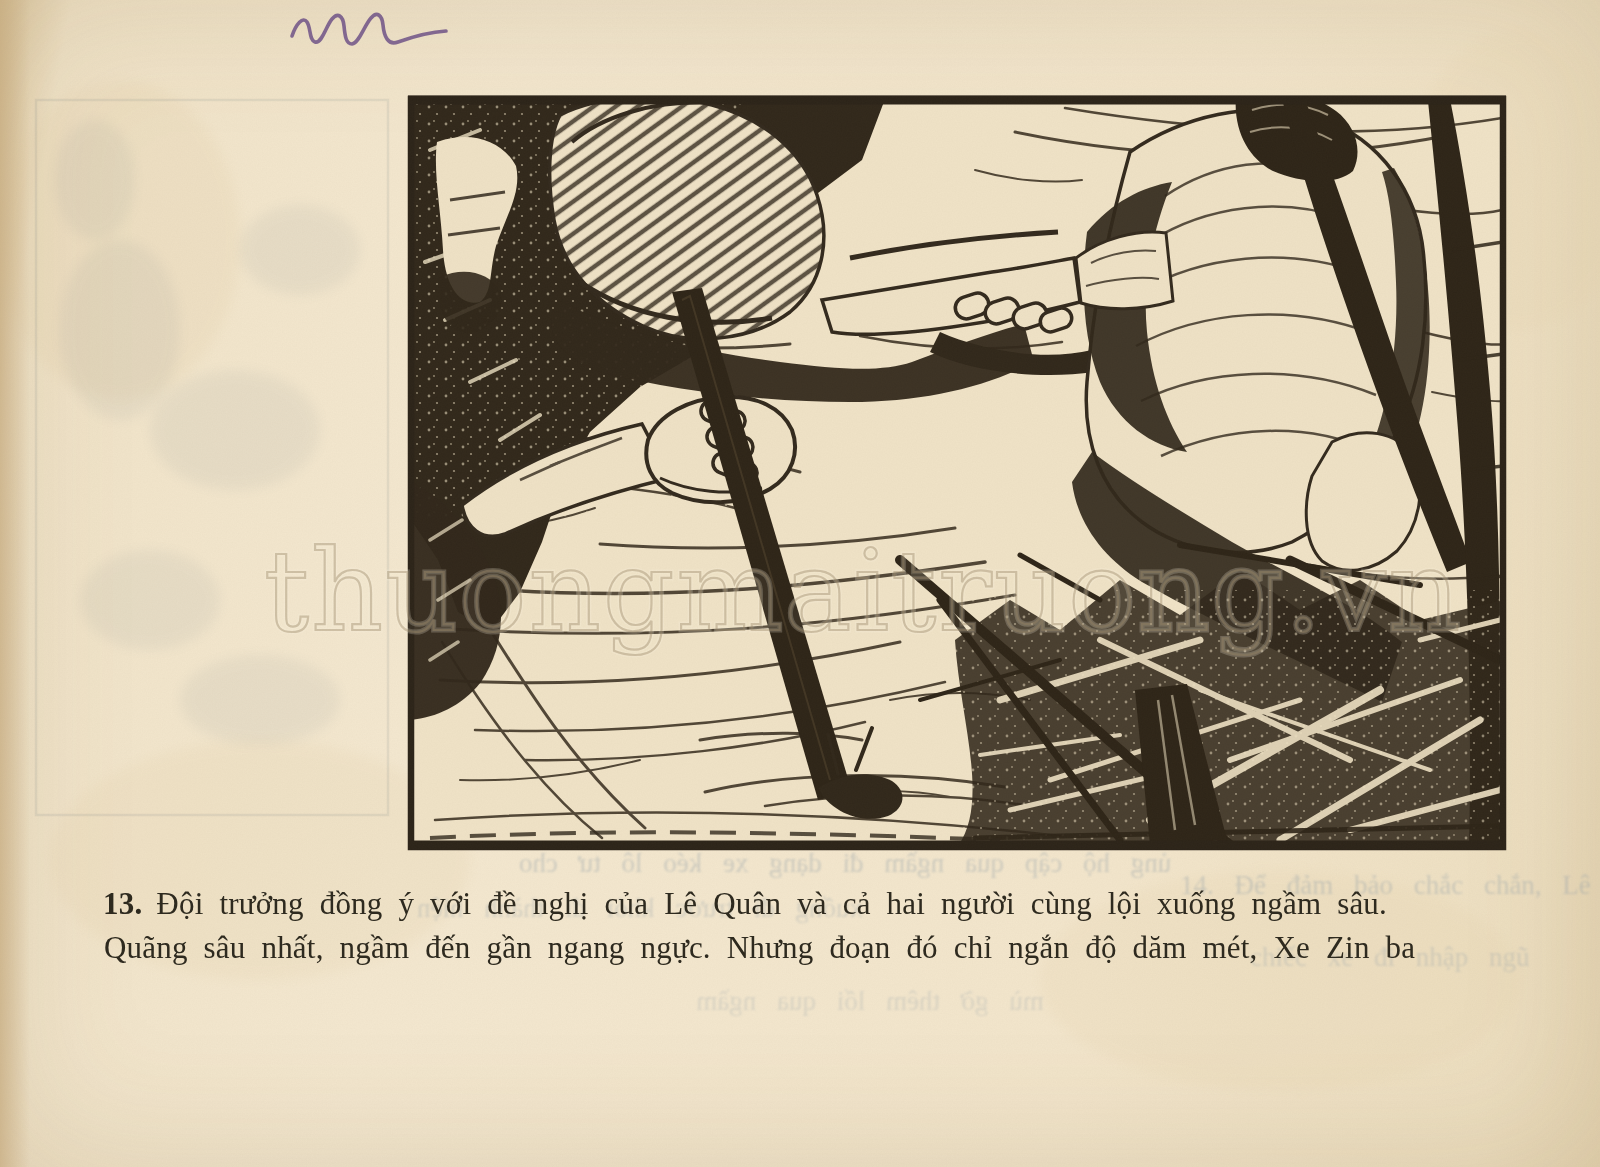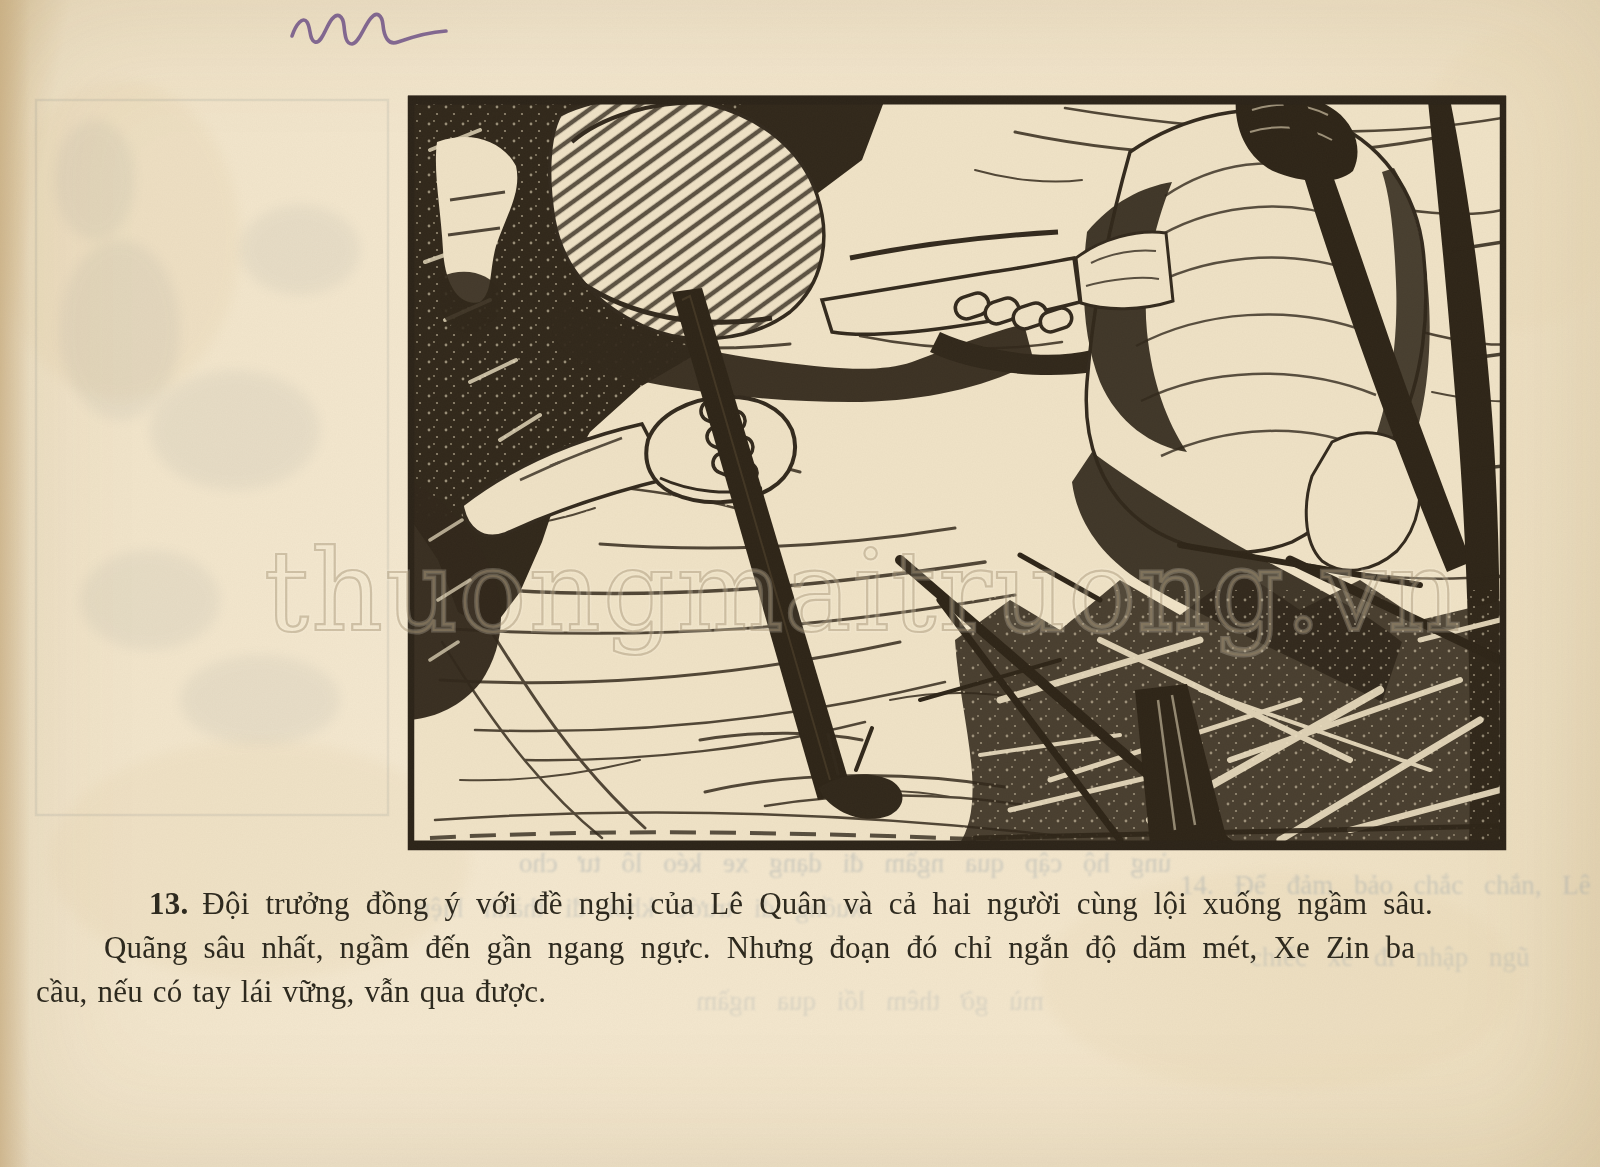--- a/index.html
+++ b/index.html
@@ -10,21 +10,21 @@
     font-family:"Liberation Serif", serif;
   }
   .page-svg{position:absolute;left:0;top:0;}
   .caption-line{
     position:absolute;white-space:nowrap;color:#2e2a1f;font-size:31px;
     letter-spacing:.2px;
   }
   .cap1{left:103px;top:886px;word-spacing:8px;}
   .cap2{left:104px;top:930px;word-spacing:8px;}
   .cap3{left:36px;top:974px;word-spacing:2px;}
-  .cap-num{font-weight:bold;margin-right:14px;margin-left:46px;}
+  .cap-num{font-weight:bold;margin-right:14px;}
   .ghost-line{
     position:absolute;white-space:nowrap;color:#93a0a8;font-size:27px;
     filter:blur(1.2px);opacity:.38;word-spacing:14px;
   }
   .mirrored{transform:scaleX(-1);transform-origin:center;}
 </style>
 </head>
 <body>
 
 <div class="page">
@@ -294,15 +294,14 @@
 </svg>
 
 <div class="ghost-line mirrored" style="left:130px;top:848px;width:1430px;text-align:center;">ủng hộ cập qua ngầm đi dạng xe kéo lô tư cho</div>
 <div class="ghost-line" style="left:1180px;top:870px;">14. Để đảm bảo chắc chắn, Lê Quân đề</div>
 <div class="ghost-line mirrored" style="left:140px;top:893px;width:1000px;text-align:center;opacity:.3;">xuống đi trước khỏi đi thành hiện</div>
 <div class="ghost-line" style="left:1250px;top:942px;opacity:.3;">chiếc xe đi nhập ngũ</div>
 <div class="ghost-line mirrored" style="left:560px;top:986px;width:620px;text-align:center;opacity:.26;">mù gỡ thêm lối qua ngầm</div>
 
 <div class="caption-line cap1"><span class="cap-num">13.</span><span>Đội trưởng đồng ý với đề nghị của Lê Quân và cả hai người cùng lội xuống ngầm sâu.</span></div>
 <div class="caption-line cap2">Quãng sâu nhất, ngầm đến gần ngang ngực. Nhưng đoạn đó chỉ ngắn độ dăm mét, Xe Zin ba</div>
-<div class="caption-line cap3">cầu, nếu có tay lái vững, vẫn qua được.</div>
 
 </div>
 
 </body></html>

